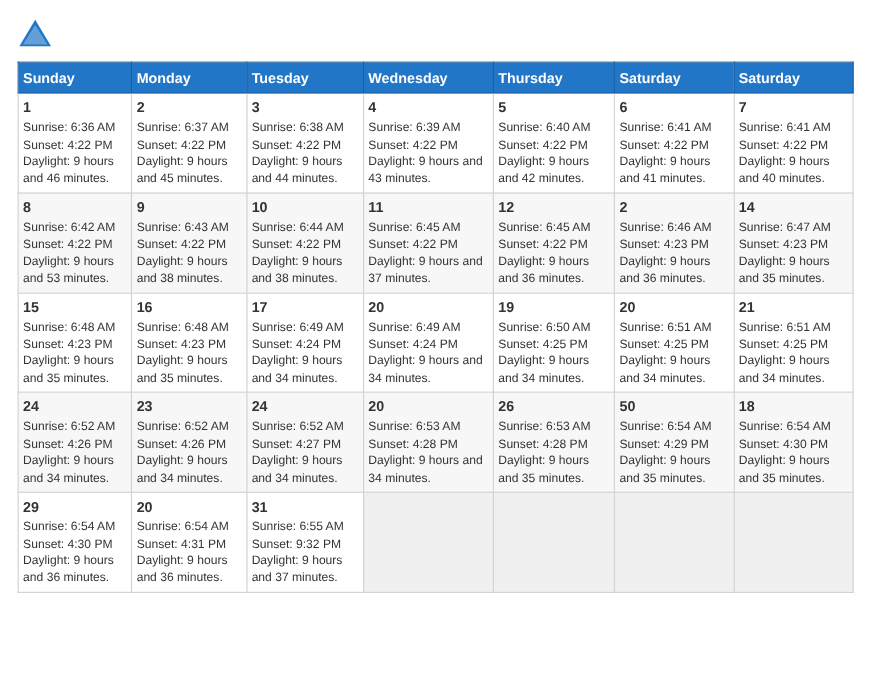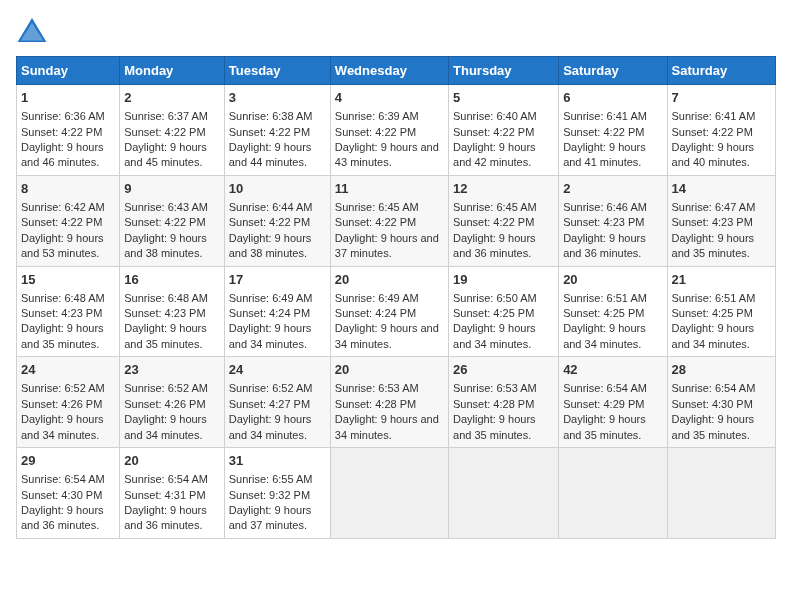--- a/index.html
+++ b/index.html
@@ -138,22 +138,22 @@
         <td><span class="day-num">19</span><span>Sunrise: 6:50 AM</span><br><span>Sunset: 4:25 PM</span><br><span>Daylight: 9 hours and 34 minutes.</span></td>
         <td><span class="day-num">20</span><span>Sunrise: 6:51 AM</span><br><span>Sunset: 4:25 PM</span><br><span>Daylight: 9 hours and 34 minutes.</span></td>
         <td><span class="day-num">21</span><span>Sunrise: 6:51 AM</span><br><span>Sunset: 4:25 PM</span><br><span>Daylight: 9 hours and 34 minutes.</span></td>
       </tr>
       <tr>
         <td><span class="day-num">24</span><span>Sunrise: 6:52 AM</span><br><span>Sunset: 4:26 PM</span><br><span>Daylight: 9 hours and 34 minutes.</span></td>
         <td><span class="day-num">23</span><span>Sunrise: 6:52 AM</span><br><span>Sunset: 4:26 PM</span><br><span>Daylight: 9 hours and 34 minutes.</span></td>
         <td><span class="day-num">24</span><span>Sunrise: 6:52 AM</span><br><span>Sunset: 4:27 PM</span><br><span>Daylight: 9 hours and 34 minutes.</span></td>
         <td><span class="day-num">20</span><span>Sunrise: 6:53 AM</span><br><span>Sunset: 4:28 PM</span><br><span>Daylight: 9 hours and 34 minutes.</span></td>
         <td><span class="day-num">26</span><span>Sunrise: 6:53 AM</span><br><span>Sunset: 4:28 PM</span><br><span>Daylight: 9 hours and 35 minutes.</span></td>
-        <td><span class="day-num">42</span><span>Sunrise: 6:54 AM</span><br><span>Sunset: 4:29 PM</span><br><span>Daylight: 9 hours and 35 minutes.</span></td>
-        <td><span class="day-num">28</span><span>Sunrise: 6:54 AM</span><br><span>Sunset: 4:30 PM</span><br><span>Daylight: 9 hours and 35 minutes.</span></td>
+        <td><span class="day-num">50</span><span>Sunrise: 6:54 AM</span><br><span>Sunset: 4:29 PM</span><br><span>Daylight: 9 hours and 35 minutes.</span></td>
+        <td><span class="day-num">18</span><span>Sunrise: 6:54 AM</span><br><span>Sunset: 4:30 PM</span><br><span>Daylight: 9 hours and 35 minutes.</span></td>
       </tr>
       <tr>
         <td><span class="day-num">29</span><span>Sunrise: 6:54 AM</span><br><span>Sunset: 4:30 PM</span><br><span>Daylight: 9 hours and 36 minutes.</span></td>
         <td><span class="day-num">20</span><span>Sunrise: 6:54 AM</span><br><span>Sunset: 4:31 PM</span><br><span>Daylight: 9 hours and 36 minutes.</span></td>
         <td><span class="day-num">31</span><span>Sunrise: 6:55 AM</span><br><span>Sunset: 9:32 PM</span><br><span>Daylight: 9 hours and 37 minutes.</span></td>
         <td class="cell-empty"></td>
         <td class="cell-empty"></td>
         <td class="cell-empty"></td>
         <td class="cell-empty"></td>
       </tr>

